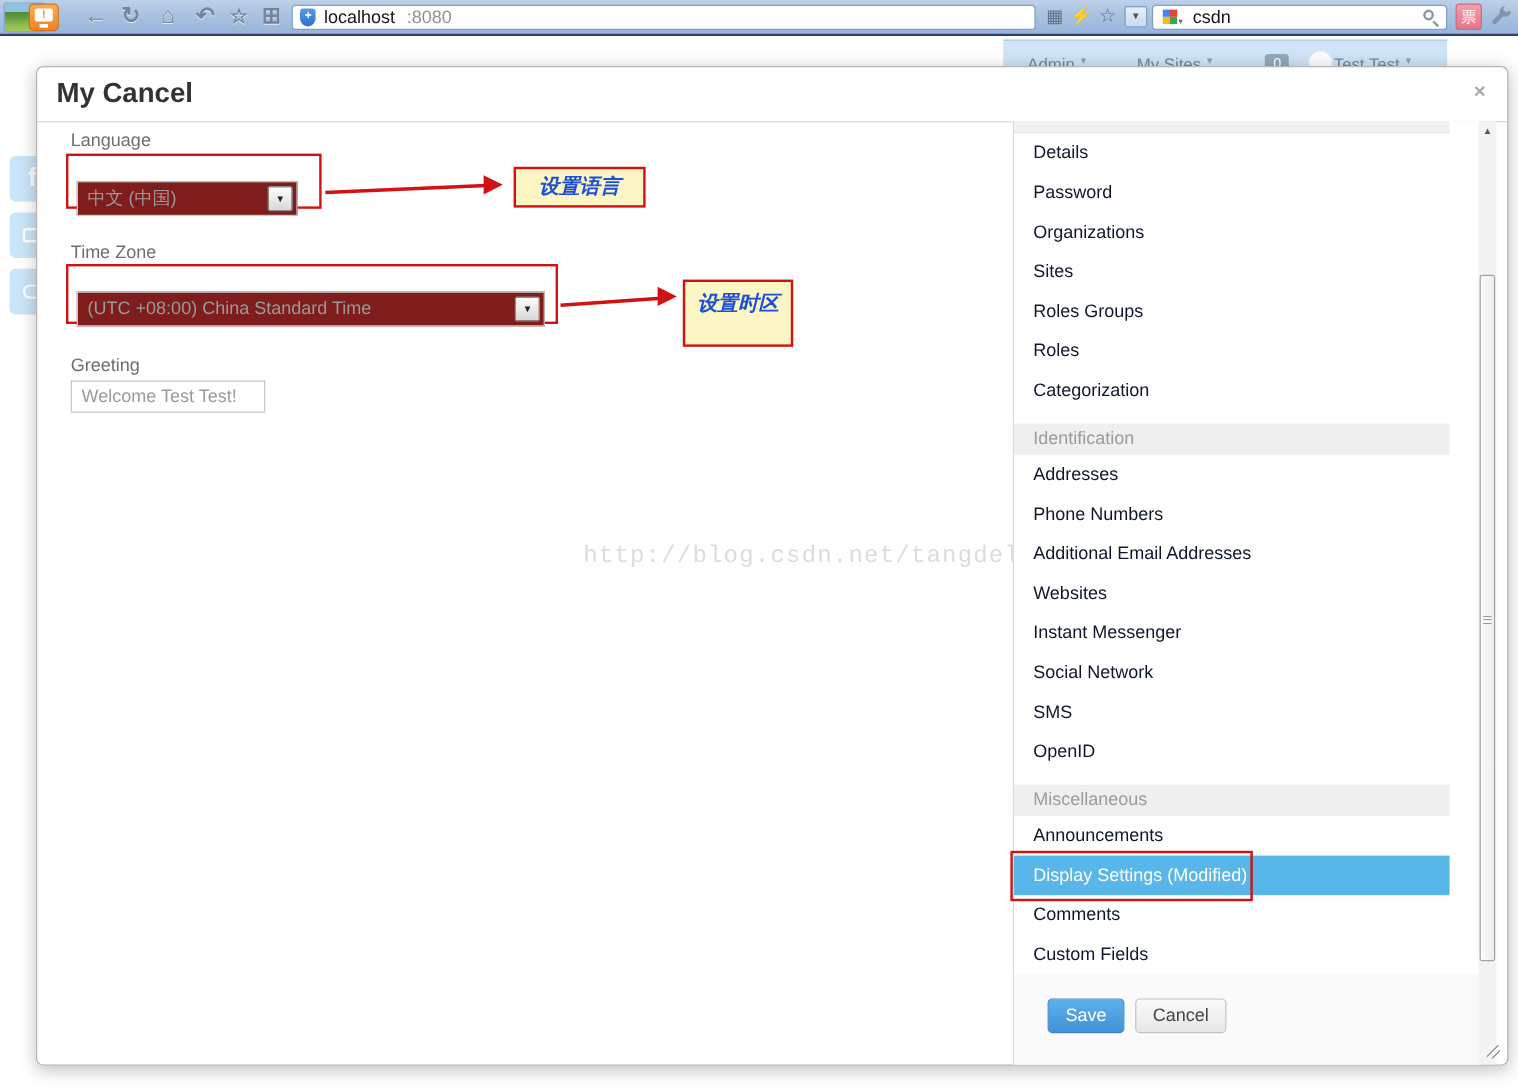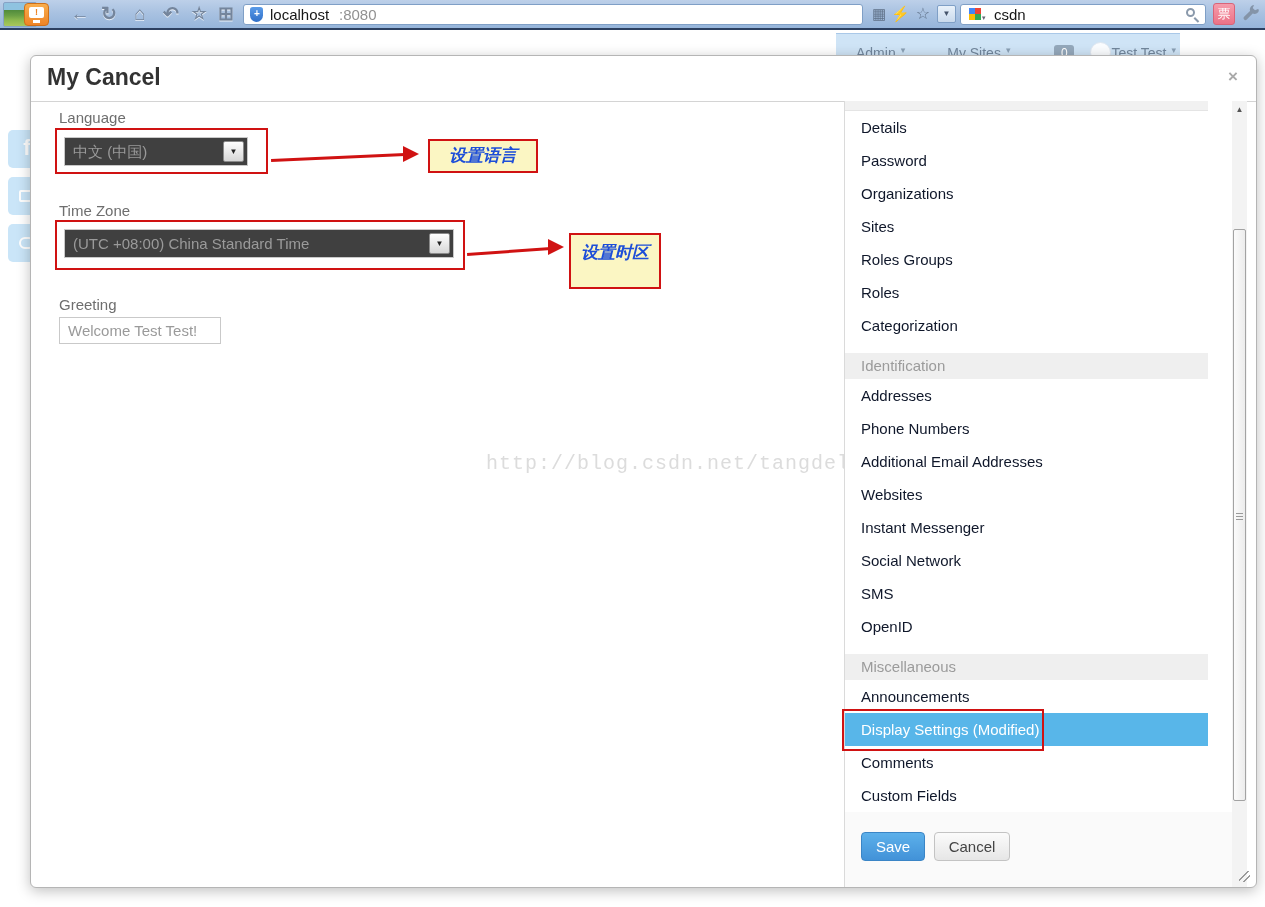--- a/index.html
+++ b/index.html
@@ -40,41 +40,41 @@
   .gcaret { position:absolute; left:21px; top:9px; font-size:7px; color:#667; }
   .search .q { position:absolute; left:33px; top:0; line-height:19px; font-size:15px; color:#161616; }
   .magnifier { position:absolute; right:10px; top:3px; width:9px; height:9px; border:2px solid #8a99ab; border-radius:50%; }
   .magnifier::after { content:""; position:absolute; left:7px; top:7px; width:6px; height:2px;
     background:#8a99ab; transform:rotate(45deg); transform-origin:0 0; }
   .ticket { position:absolute; left:1213px; top:3px; width:22px; height:22px; border:1px solid #d86478; border-radius:3px;
     background:linear-gradient(#f59cab,#ec7287); color:#fff; font-size:13px; text-align:center; line-height:20px; cursor:pointer; }
   .wrench { position:absolute; left:1241px; top:4px; cursor:pointer; }
 
   
-  .dockbar { position:absolute; left:836px; top:33px; width:344px; height:30px; background:#cfe4f6;
+  .dockbar { position:absolute; left:836px; top:33px; width:370px; height:30px; background:#cfe4f6;
     border-top:1px solid #a9c8e8; z-index:1; display:flex; align-items:flex-start; padding-top:11px; color:#72879d; font-size:14px; }
   .dockbar .caret { font-size:9px; margin-left:5px; color:#8aa0b5; }
   .dock-item { cursor:pointer; }
   .badge { width:20px; height:17px; background:rgba(75,95,115,.45); border-radius:3px; color:#fff;
     font-size:12px; text-align:center; line-height:17px; cursor:pointer; }
   .avatar { width:21px; height:21px; border-radius:50%; background:#fbfdff; border:1px solid #dfe7f0; margin-top:-3px; cursor:pointer; }
   .share-ico { position:absolute; left:8px; width:38px; height:38px; background:#cae5f8; border-radius:5px; z-index:1;
     color:#fff; font-weight:bold; font-size:22px; text-align:center; line-height:36px; cursor:pointer; }
   .share-box { display:inline-block; width:16px; height:12px; border:2px solid #fff; border-radius:2px; margin-top:12px; }
 
   
   .modal { position:absolute; left:30px; top:55px; width:1227px; height:833px; background:#fff;
     border:1px solid #b5b5b5; border-radius:6px; box-shadow:0 3px 14px rgba(0,0,0,.25); z-index:10; }
   .modal-title { position:absolute; left:16px; top:8px; font-size:23px; font-weight:bold; color:#333; }
   .modal-close { position:absolute; right:18px; top:11px; font-size:17px; font-weight:bold; color:#a9a9a9; cursor:pointer; }
   .modal-divider { position:absolute; left:0; top:45px; width:100%; height:0; border-top:1px solid #d4d4d4; }
 
   .fld-label { position:absolute; font-size:15px; color:#6e6e6e; }
   .red-box { position:absolute; border:2px solid #d01212; }
-  .fake-select { position:absolute; left:7px; top:7px; height:29px; background:#404040; border:1px solid #c9c9c9; cursor:pointer;text-decoration:underline; }
+  .fake-select { position:absolute; left:7px; top:21px; height:29px; background:#7f1d1d; border:1px solid #c9c9c9; cursor:pointer;text-decoration:underline; }
   .fake-select .val { position:absolute; left:8px; top:0; line-height:27px; font-size:15px; color:#9a9a9a; }
   .sel-btn { position:absolute; right:3px; top:3px; width:21px; height:21px; border:1px solid #8a8a8a; border-radius:2px;
     background:linear-gradient(#fefefe,#d7d7d7); font-size:8px; color:#222; text-align:center; line-height:19px; cursor:pointer; }
   .arrow-line { position:absolute; height:3px; background:#d01212; }
   .arrow-head { position:absolute; width:0; height:0; border-top:8px solid transparent;
     border-bottom:8px solid transparent; border-left:16px solid #d01212; }
   .callout { position:absolute; background:#fbf6c3; border:2px solid #d01212; text-align:center;
     font-size:17px; font-weight:bold; color:#1d4ed8;font-style:italic; }
   .text-input { position:absolute; height:27px; border:1px solid #c9c9c9; background:#fff; font-size:15px;
     color:#9a9a9a; padding-left:8px; font-family:"Liberation Sans",sans-serif; }
@@ -84,21 +84,21 @@
   
   .nav-col { position:absolute; left:813px; top:45px; width:390px; height:786px; border-left:1px solid #dadada; background:#fff; }
   .nav-strip { width:363px; height:10px; background:#f1f1f1; border-bottom:1px solid #e4e4e4; }
   .nav-header { width:363px; height:26px; line-height:26px; margin-top:11px; padding-left:16px;
     background:#efefef; color:#9b9b9b; font-size:15px; }
   .nav-item { width:363px; height:33px; line-height:33px; padding-left:16px; color:#0f172a; font-size:15px; cursor:pointer; }
   .nav-item.selected { background:#58b6e9; color:#fff; }
   .nav-footer { position:absolute; left:0; bottom:0; width:390px; height:75px; background:#fafafa; padding:20px 0 0 16px; }
   .btn { display:inline-block; height:29px; line-height:27px; padding:0 14px; border-radius:4px;
     font-size:15px; cursor:pointer; vertical-align:top; }
-  .btn-save { background:linear-gradient(#5cb0ea,#4292d8); border:1px solid #3a85c6; color:#fff; }
+  .btn-save { background:linear-gradient(#5cb0ea,#4292d8); border:1px solid #3a85c6; color:#fff;margin-left:12px; }
   .btn-cancel { background:linear-gradient(#fbfbfb,#e6e6e6); border:1px solid #c3c3c3; color:#444; margin-left:4px; }
   .sel-annot { position:absolute; left:811px; top:653px; width:202px; height:42px; border:2px solid #d01212; z-index:3; }
 
   
   .m-scroll { position:absolute; left:1201px; top:45px; width:15px; height:786px; background:#f3f3f3; }
   .m-up { position:absolute; left:0; top:2px; width:15px; height:14px; text-align:center;
     font-size:8px; color:#555; line-height:14px; cursor:pointer; }
   .m-thumb { position:absolute; left:1px; top:128px; width:13px; height:572px;
     background:linear-gradient(90deg,#fbfbfb,#ececec); border:1px solid #a3a3a3; border-radius:2px; cursor:grab; }
   .m-grip { position:absolute; left:2px; top:283px; width:7px; height:7px;

